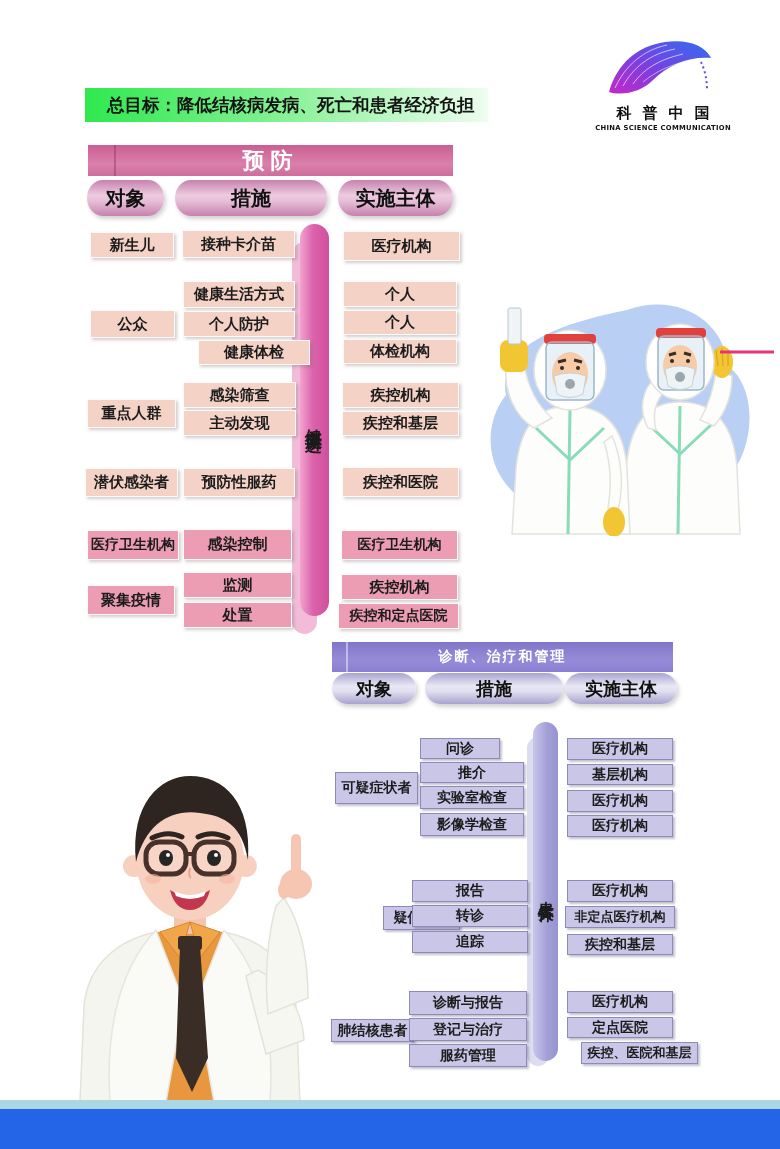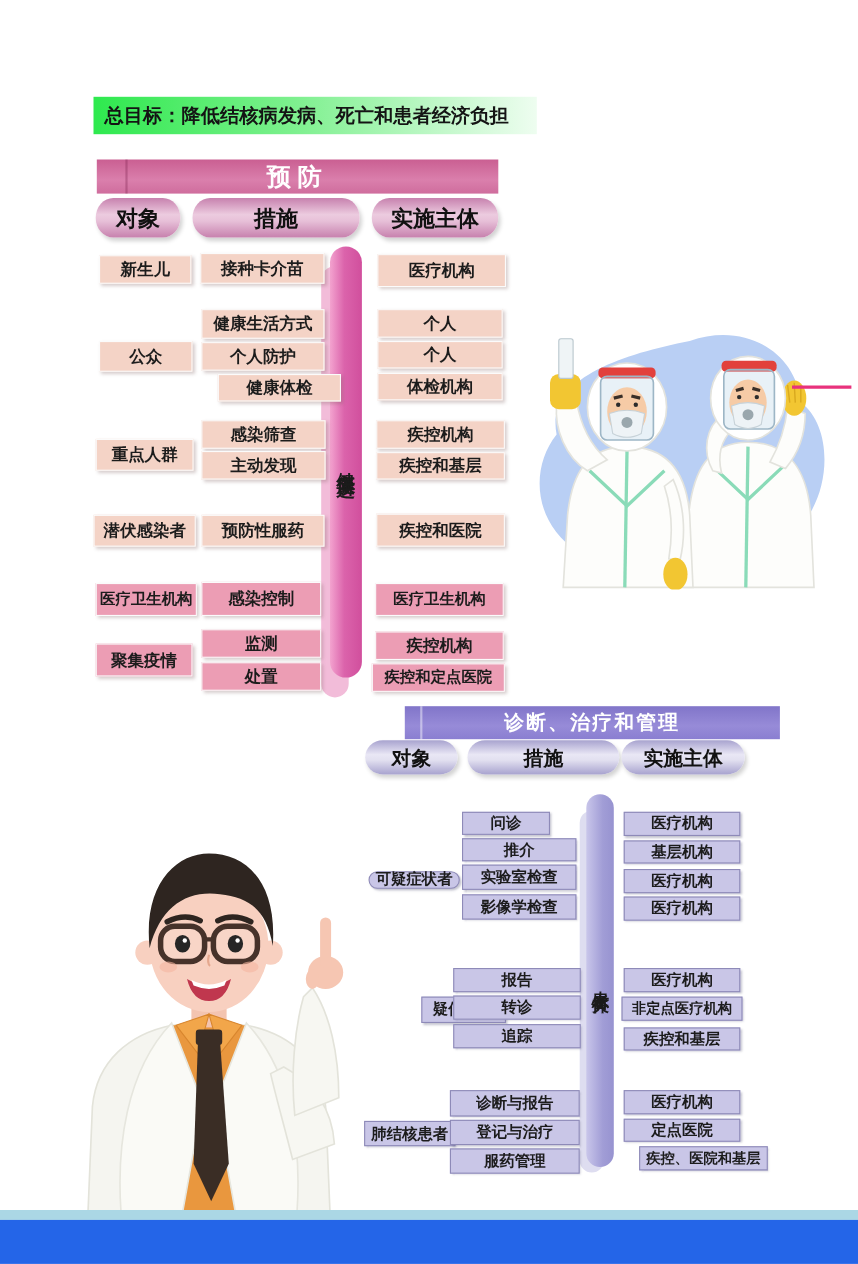--- a/index.html
+++ b/index.html
@@ -1,35 +1,35 @@
 <!DOCTYPE html>
 <html><head>
 <meta charset="utf-8">
 <style>
   html,body{margin:0;padding:0;background:#fff;}
   #canvas{position:relative;width:780px;height:1149px;background:#ffffff;overflow:hidden;
           font-family:"DejaVu Sans",sans-serif;}
   
   #goal-banner{position:absolute;left:85px;top:88px;width:403px;height:34px;
     background:linear-gradient(90deg,#2ee94e 0%,#7df08e 45%,#eefdf0 100%);
-    display:flex;align-items:center;padding-left:10px;box-sizing:border-box;
+    display:flex;align-items:center;padding-left:22px;box-sizing:border-box;
     font-size:17.5px;font-weight:bold;color:#141414;}
   
   #logo{position:absolute;left:588px;top:36px;width:150px;text-align:center;}
   .logo-cn{font-size:15px;font-weight:bold;color:#111;letter-spacing:11px;margin-right:-11px;margin-top:2px;}
   .logo-en{font-size:6.8px;font-weight:bold;color:#111;letter-spacing:0.3px;margin-top:1px;}
   
   .sec-header{position:absolute;display:flex;align-items:center;justify-content:center;
     color:#fff;font-weight:bold;}
   #prev-header{left:88px;top:145px;width:365px;height:31px;letter-spacing:6px;
     background:linear-gradient(180deg,#ca5f92,#da7fac 60%,#cf6d9d);font-size:22px;}
   #prev-header::after{content:"";position:absolute;left:26px;top:0;width:2px;height:100%;
     background:rgba(125,35,80,.35);}
   #diag-header{left:332px;top:642px;width:341px;height:30px;letter-spacing:2px;
-    background:linear-gradient(180deg,#8175c9,#978bd8 60%,#8a7ed1);font-size:18px;margin-left:36px;}
+    background:linear-gradient(180deg,#8175c9,#978bd8 60%,#8a7ed1);font-size:14px;}
   #diag-header::after{content:"";position:absolute;left:14px;top:0;width:2px;height:100%;
     background:rgba(255,255,255,.45);}
   
   .ribbon{position:absolute;display:flex;align-items:center;justify-content:center;
     font-weight:bold;color:#111;border-radius:16px/50%;}
   .ribbon.rp{background:linear-gradient(180deg,#c781ae 0%,#eccbdf 42%,#e7c0d8 58%,#c781ae 100%);
     box-shadow:2px 3px 4px rgba(0,0,0,.18);font-size:20px;height:36px;top:180px;}
   .ribbon.rl{background:linear-gradient(180deg,#a8a3cf 0%,#e9e7f5 42%,#e2e0f0 58%,#a8a3cf 100%);
     box-shadow:2px 3px 4px rgba(0,0,0,.18);font-size:18px;height:31px;top:673px;}
   
@@ -57,20 +57,39 @@
   
   .illus{position:absolute;}
 </style>
 </head>
 <body>
 
 <div id="canvas">
 
   <div id="goal-banner">总目标：降低结核病发病、死亡和患者经济负担</div>
 
+  <div id="logo">
+    <svg width="120" height="62" viewBox="0 0 120 62">
+      <defs>
+        <linearGradient id="lg" x1="0" y1="1" x2="1" y2="0">
+          <stop offset="0" stop-color="#c428c8"></stop>
+            <stop offset="0.45" stop-color="#7b3fe0"></stop>
+            <stop offset="1" stop-color="#2f6ff0"></stop>
+        </linearGradient>
+      </defs>
+      <path d="M6,56 C14,28 34,10 62,6 C86,3 102,10 108,22 C88,20 66,28 50,44 C38,56 20,60 6,56 Z" fill="url(#lg)"></path>
+      <path d="M12,52 C22,30 40,14 64,9" stroke="#fff" stroke-width="0.9" fill="none" opacity="0.7"></path>
+      <path d="M20,50 C30,32 46,18 72,13" stroke="#fff" stroke-width="0.9" fill="none" opacity="0.7"></path>
+      <path d="M30,48 C40,34 54,24 80,18" stroke="#fff" stroke-width="0.9" fill="none" opacity="0.7"></path>
+      <path d="M40,46 C50,38 62,30 88,24" stroke="#fff" stroke-width="0.9" fill="none" opacity="0.6"></path>
+      <path d="M98,26 C102,34 104,44 104,54" stroke="url(#lg)" stroke-width="2" stroke-dasharray="2 3" fill="none"></path>
+    </svg>
+    <div class="logo-cn">科普中国</div>
+    <div class="logo-en">CHINA SCIENCE COMMUNICATION</div>
+  </div>
 
   <svg class="illus" style="left:462px;top:278px;" width="318" height="258" viewBox="0 0 318 258">
     <path d="M165,32 C215,14 262,42 266,88 C296,110 294,172 264,202 C230,240 98,250 64,224 C22,197 20,147 44,117 C34,67 100,45 165,32 Z" fill="#b9cff4"></path>
 
     <g>
       <path d="M218,124 C255,124 272,150 275,190 L278,256 L160,256 L164,190 C168,150 182,124 218,124 Z" fill="#fdfdfb" stroke="#e3e3dd" stroke-width="1.5"></path>
       <path d="M218,128 L216,256" stroke="#8adbb8" stroke-width="3" fill="none"></path>
       <path d="M186,146 L218,176 L250,146" stroke="#8adbb8" stroke-width="3" fill="none"></path>
       <path d="M186,150 C176,132 180,110 194,100 L204,112 C194,122 190,136 194,152 Z" fill="#fdfdfb" stroke="#e3e3dd" stroke-width="1.5"></path>
       <ellipse cx="206" cy="100" rx="13" ry="10" fill="#f2c632"></ellipse>
@@ -192,21 +211,21 @@
   <div id="diag-header" class="sec-header">诊断、治疗和管理</div>
   <div class="ribbon rl" style="left:332px;width:84px;">对象</div>
   <div class="ribbon rl" style="left:425px;width:138px;">措施</div>
   <div class="ribbon rl" style="left:565px;width:112px;">实施主体</div>
 
   <div class="capsule" id="diag-cap-shadow"></div>
   <div class="capsule" id="diag-cap">
     <div class="cap-label">患者关怀</div>
   </div>
 
-  <div class="box lav" style="left:335px;top:792px;width:83px;height:16px;border-radius:11px;">可疑症状者</div>
+  <div class="box lav" style="left:335px;top:772px;width:83px;height:32px;">可疑症状者</div>
   <div class="box lav" style="left:336px;top:906px;width:77px;height:24px;margin-left:47px;">疑似患者</div>
   <div class="box lav" style="left:331px;top:1019px;width:83px;height:23px;">肺结核患者</div>
 
   <div class="box lav" style="left:420px;top:738px;width:80px;height:21px;">问诊</div>
   <div class="box lav" style="left:420px;top:762px;width:104px;height:21px;">推介</div>
   <div class="box lav" style="left:420px;top:786px;width:104px;height:23px;">实验室检查</div>
   <div class="box lav" style="left:420px;top:813px;width:104px;height:23px;">影像学检查</div>
   <div class="box lav" style="left:412px;top:880px;width:116px;height:22px;">报告</div>
   <div class="box lav" style="left:412px;top:905px;width:116px;height:22px;">转诊</div>
   <div class="box lav" style="left:412px;top:931px;width:116px;height:22px;">追踪</div>

